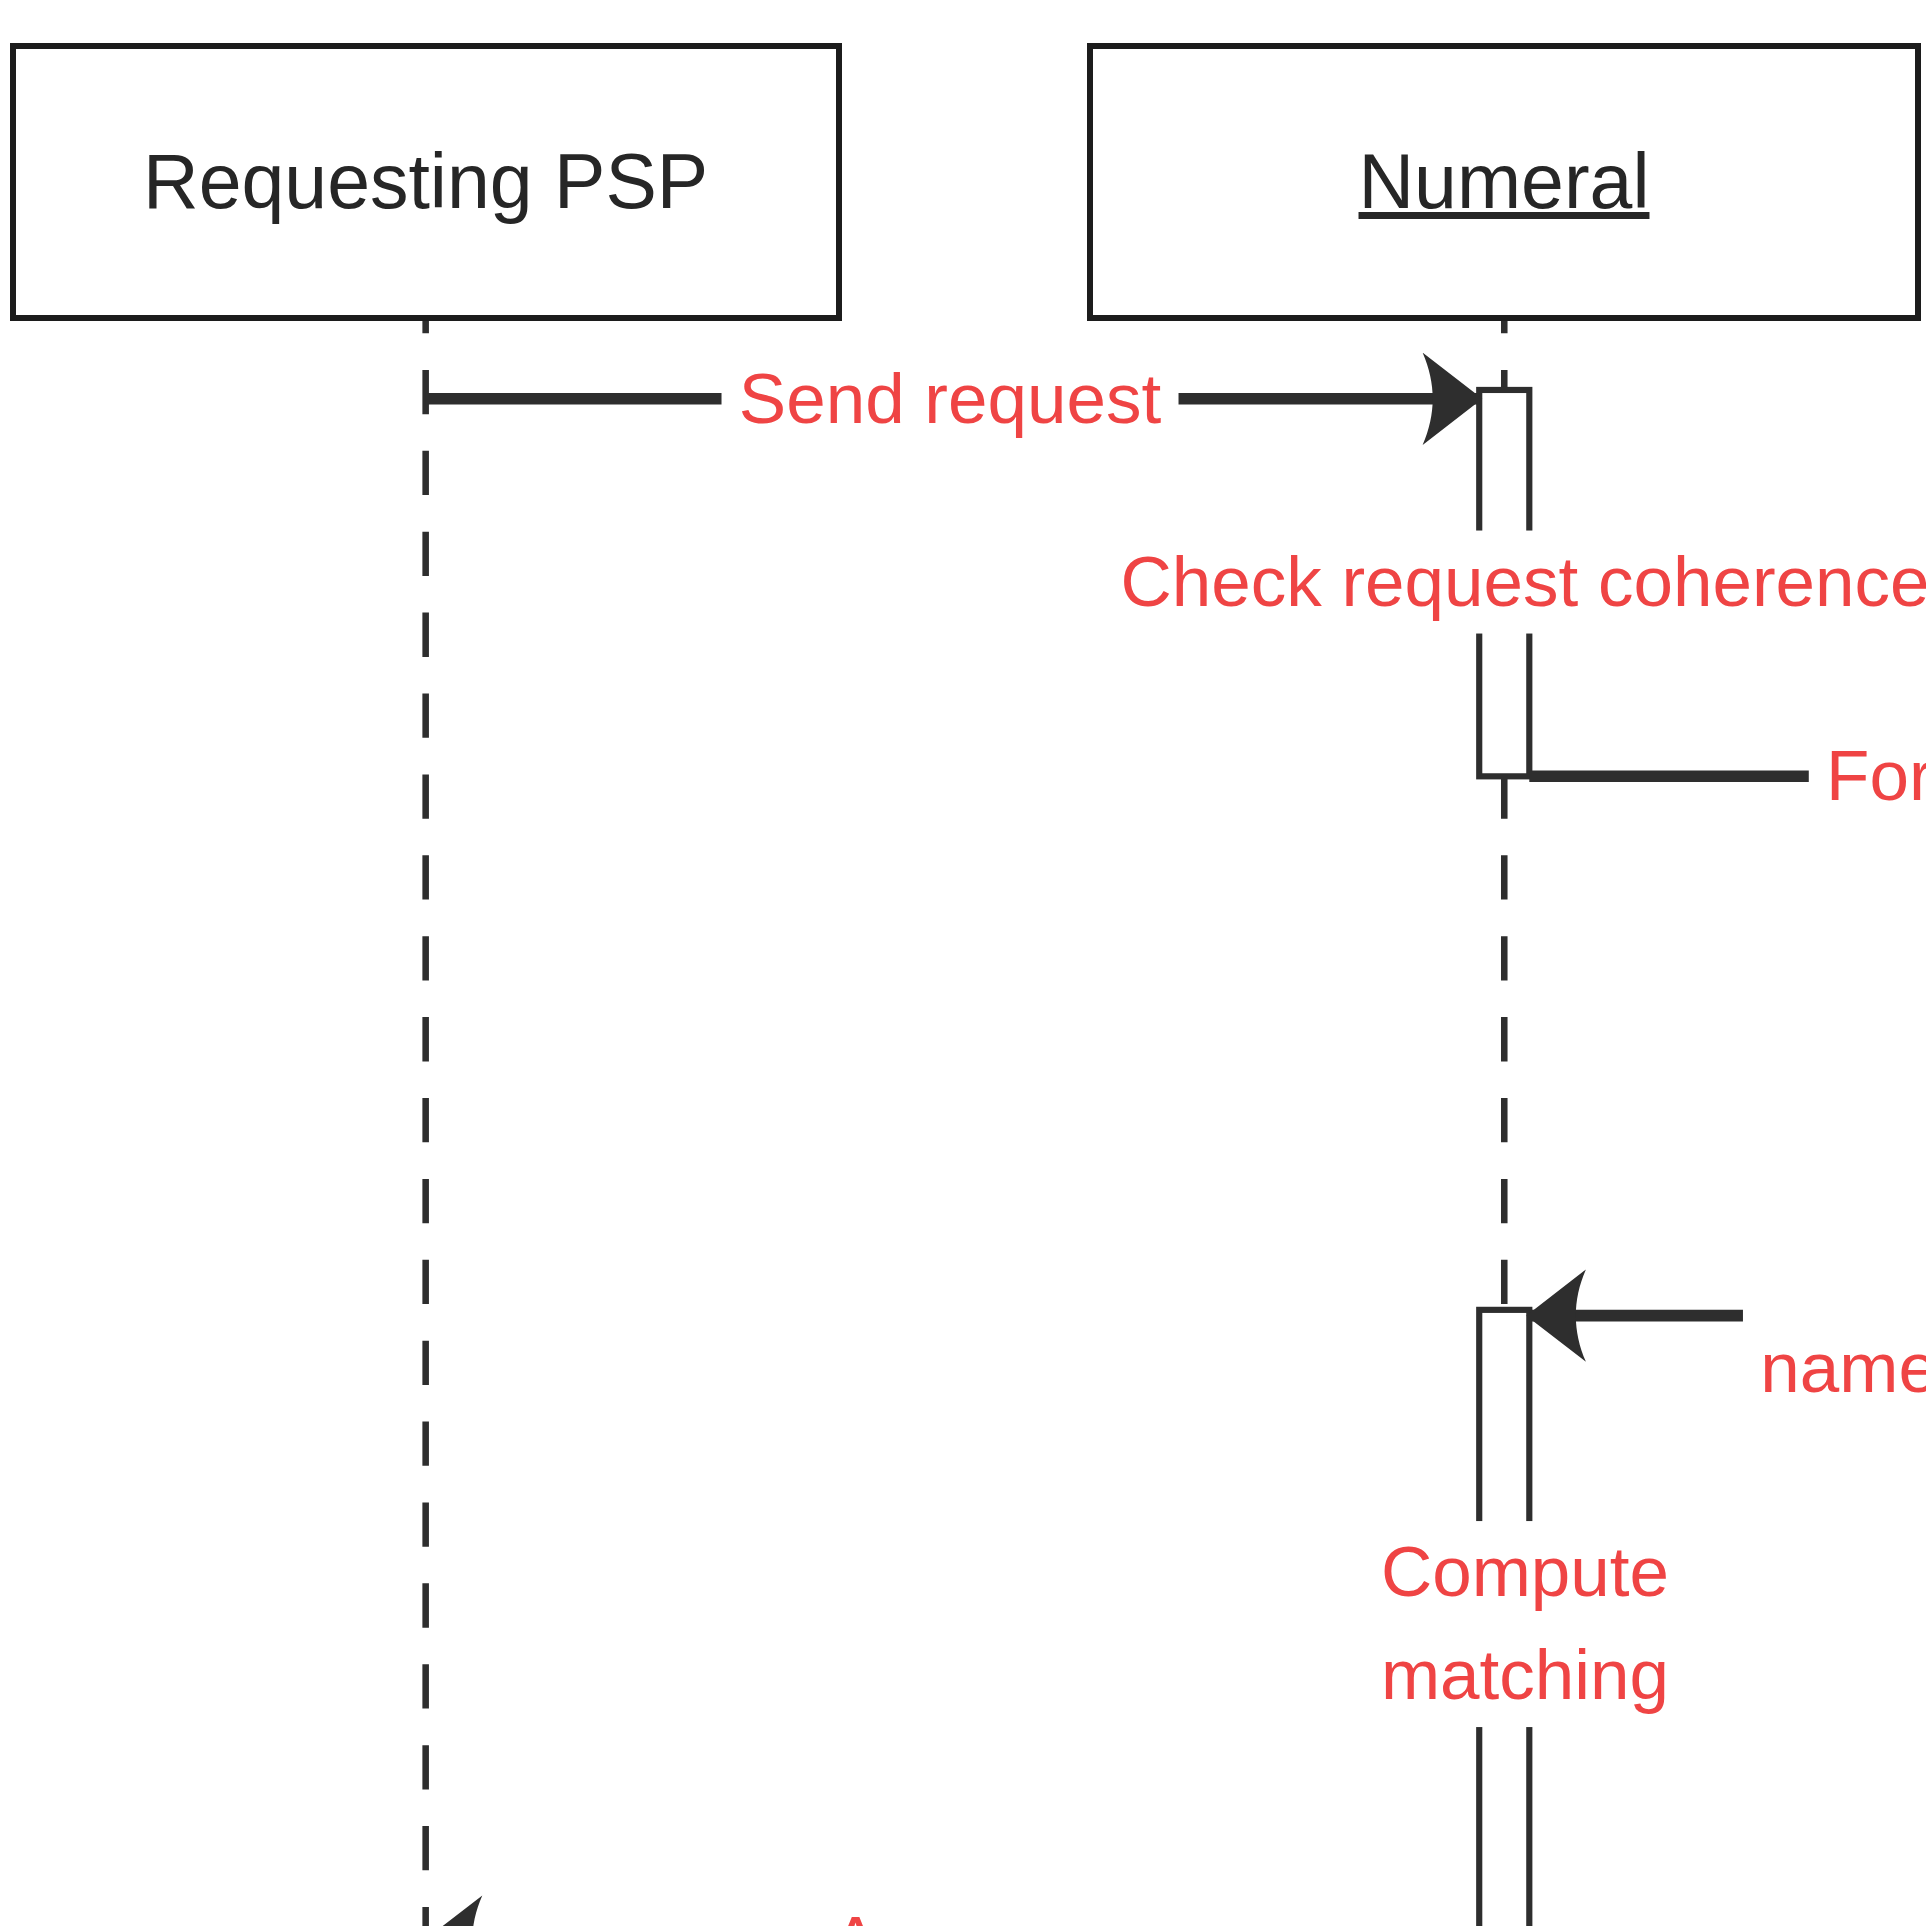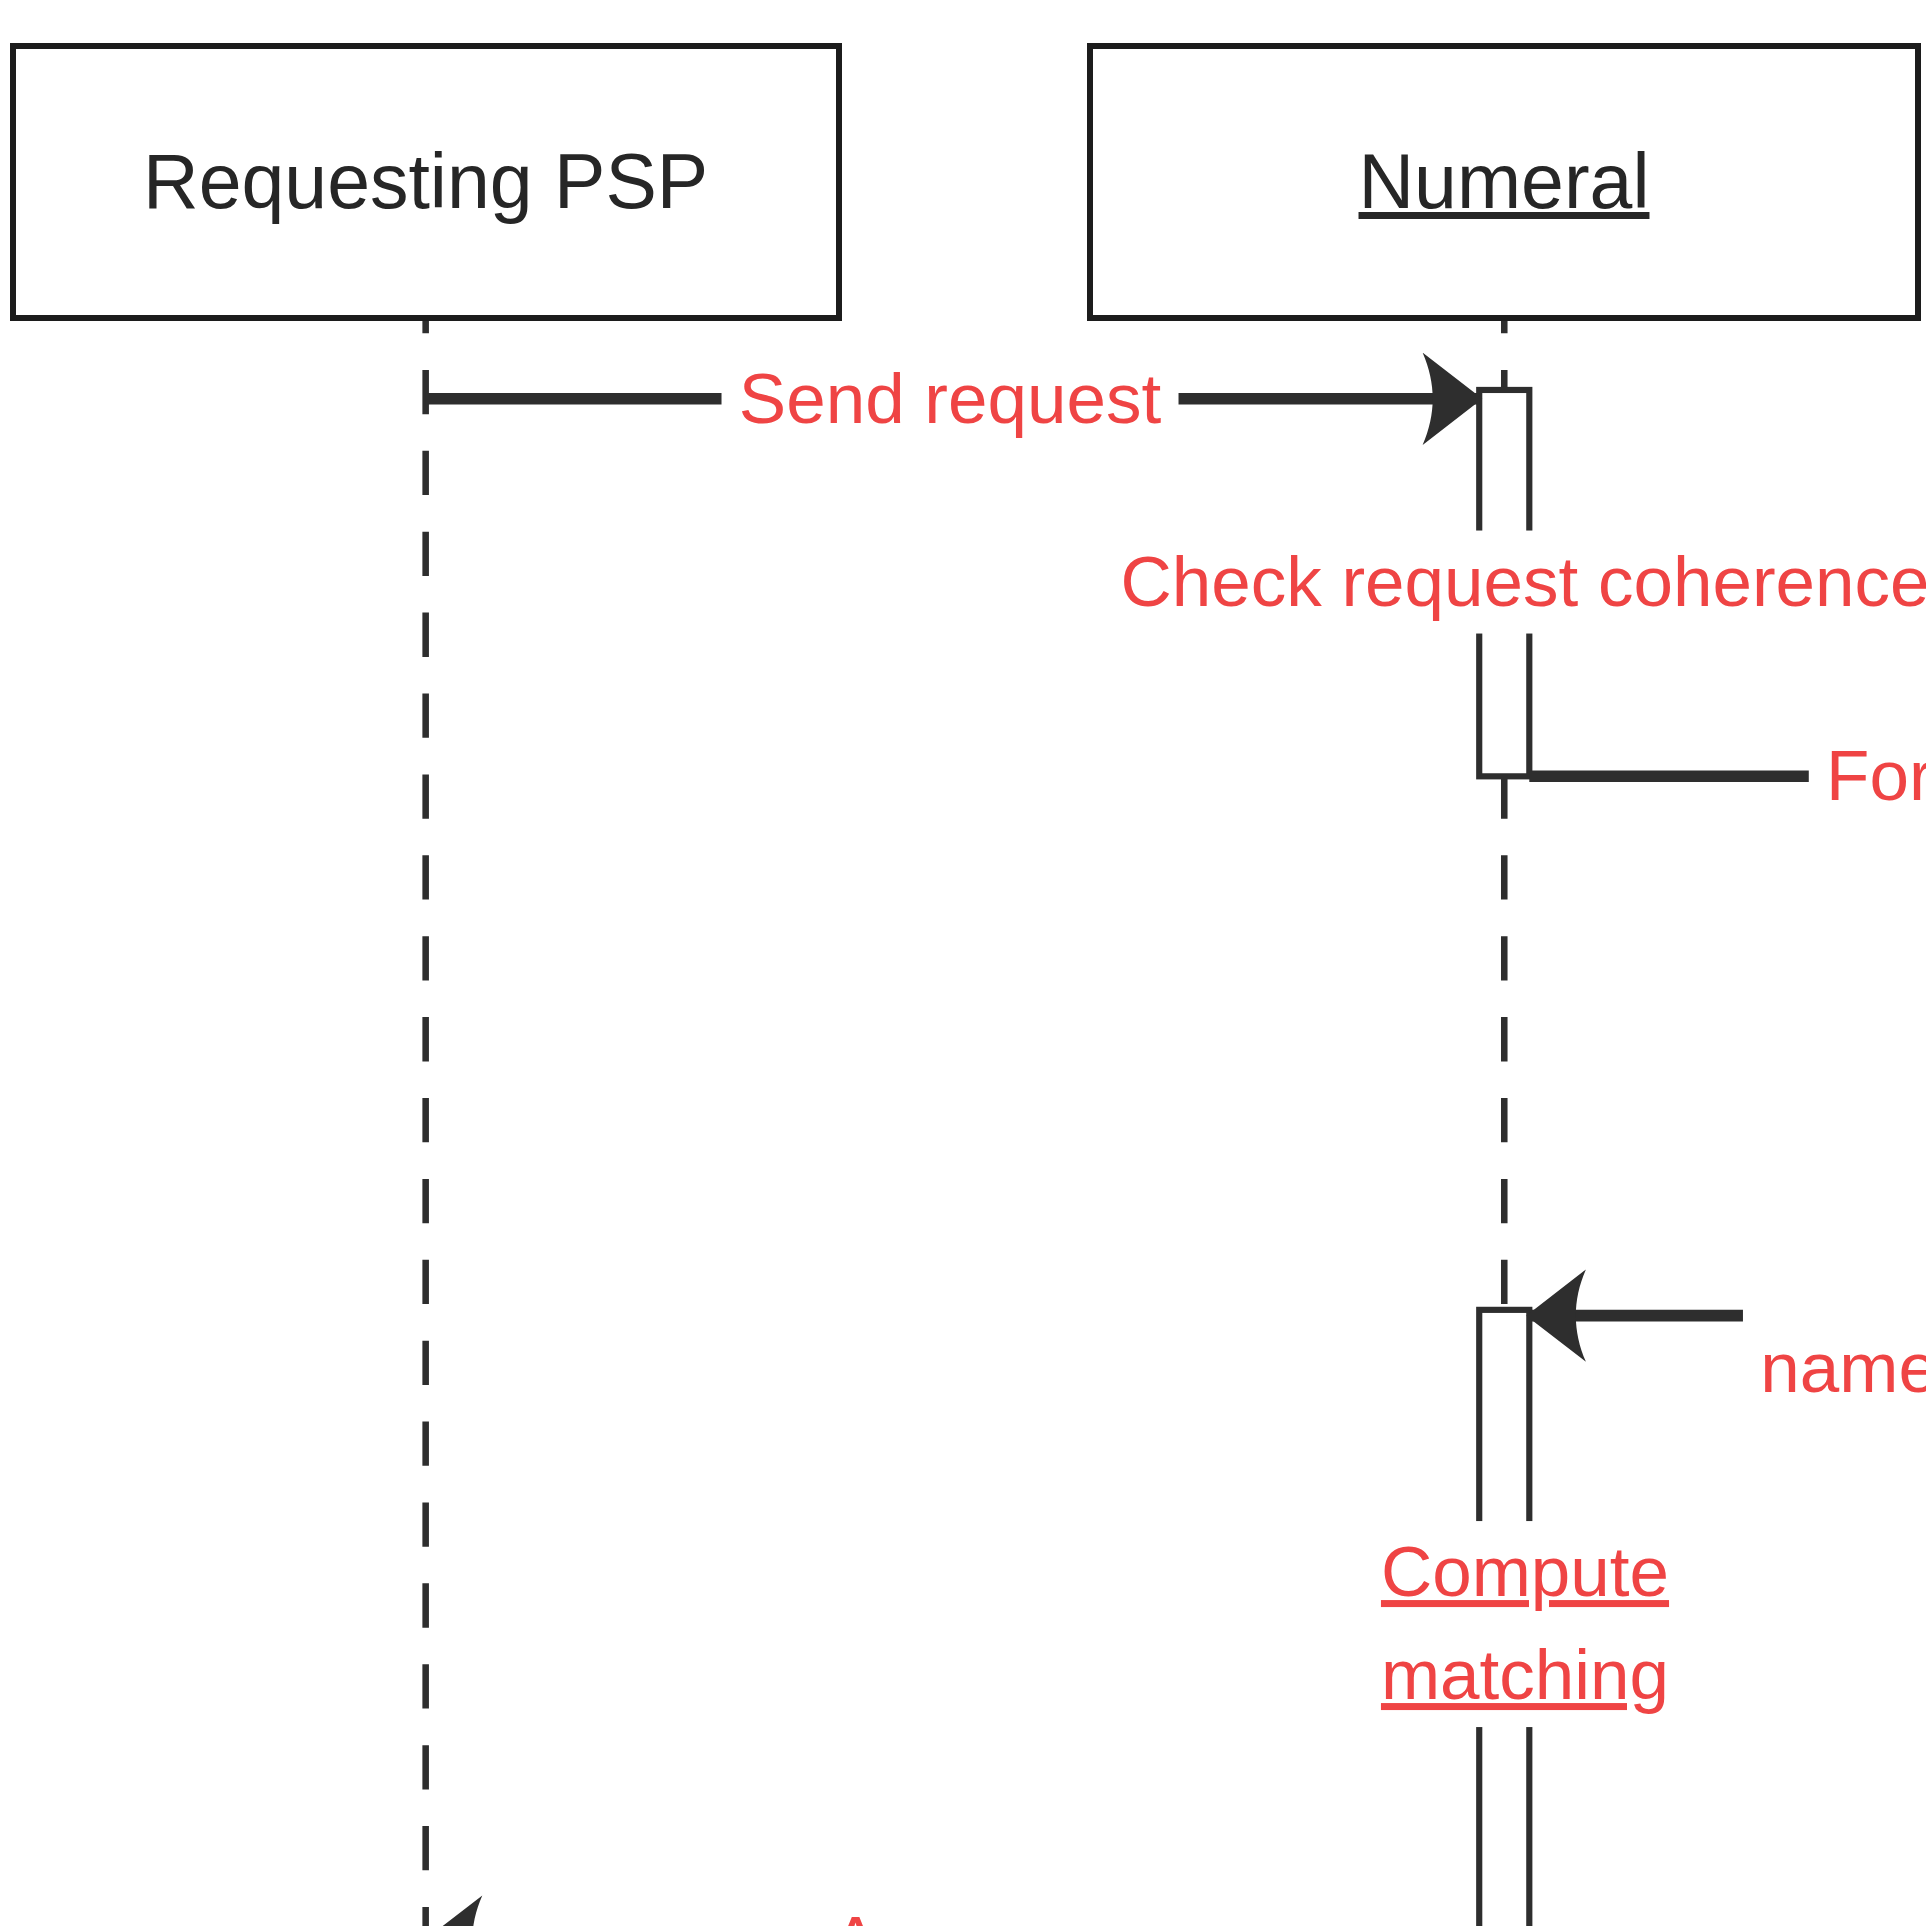--- a/index.html
+++ b/index.html
@@ -78,18 +78,18 @@
 
   <div class="actor-box" style="left:9.6px; width:832px;">Requesting PSP</div>
   <div class="actor-box" style="left:1087px; width:834px;text-decoration:underline;">Numeral</div>
 
   <div class="msg-label" style="left:950px; top:399px;">Send request</div>
   <div class="msg-label" style="left:1525px; top:582px;">Check request coherence</div>
   <div class="msg-label" style="left:2049px; top:776px;">Forward IBAN</div>
 
   <div class="msg-label" style="left:2076px; top:1317px;">Send
 name / identification</div>
-  <div class="msg-label" style="left:1525px; top:1624px;text-decoration:underline;">Compute
+  <div class="msg-label" style="left:1525px; top:1624px;">Compute
 matching</div>
   <div class="msg-label" style="left:950px; top:1942px;">Answer</div>
 
 </div>
 
 
 </body></html>

